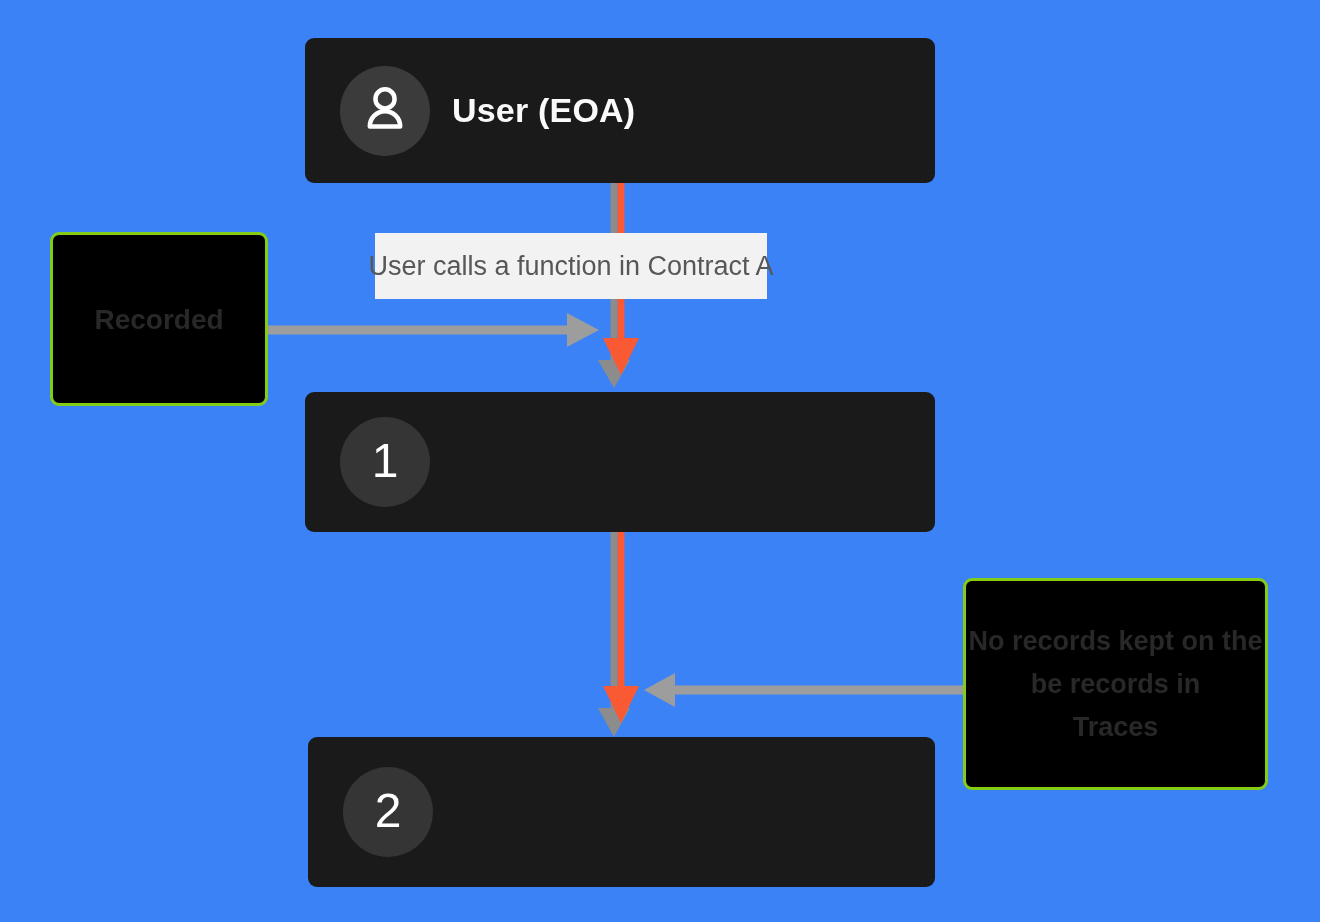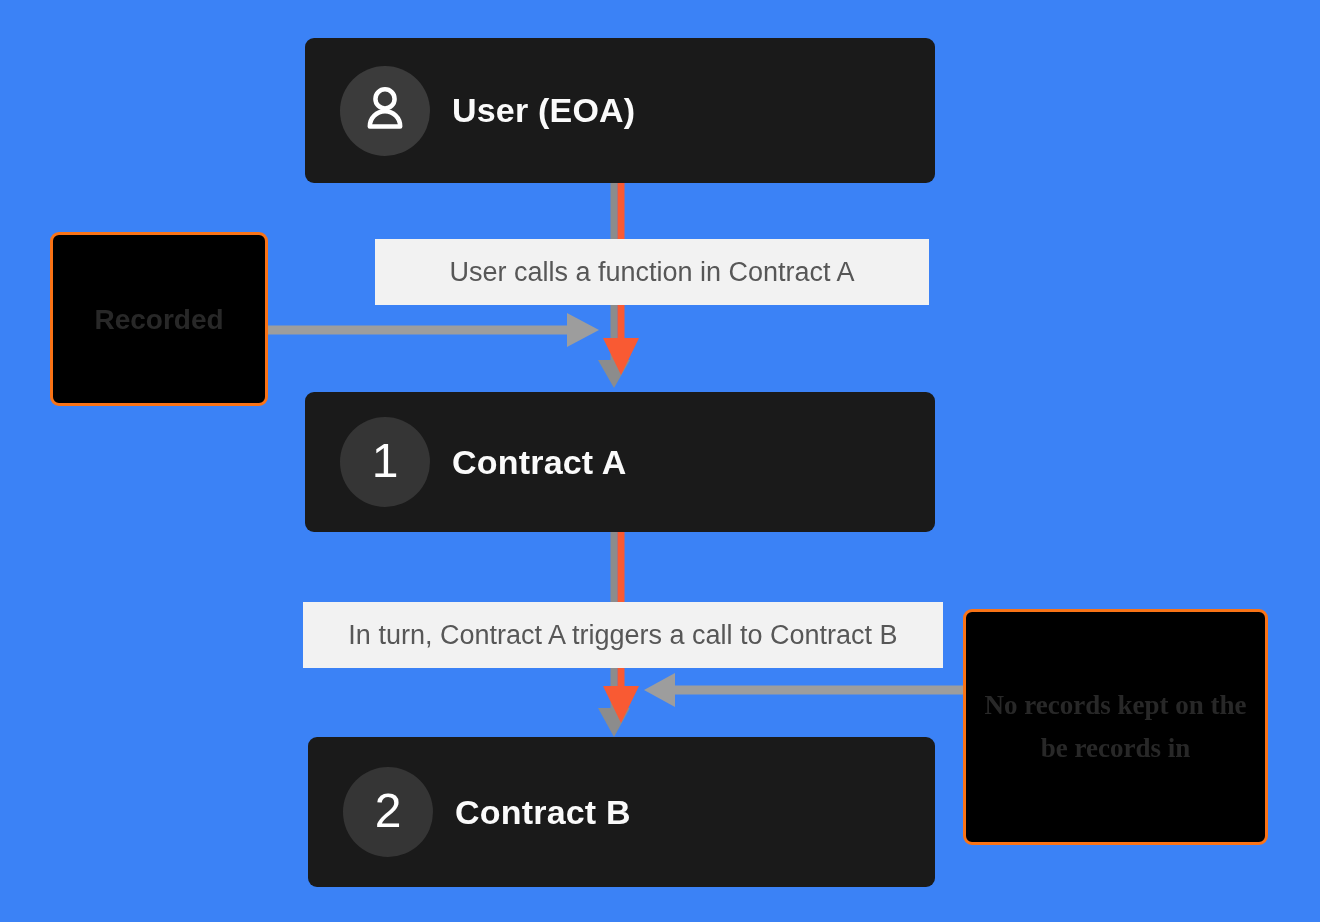--- a/index.html
+++ b/index.html
@@ -45,43 +45,43 @@
   
   .edge-label{
     position:absolute;
     background:#f2f2f2;
     color:#575757;
     font-size:27px;
     display:flex;align-items:center;justify-content:center;
     z-index:3;
     white-space:nowrap;
   }
-  #edge-label-1{left:375px;top:239px;width:554px;height:66px;}
+  #edge-label-1{left:375px;top:233px;width:392px;height:66px;}
   #edge-label-2{left:303px;top:602px;width:640px;height:66px;}
 
   
   .arrow-svg{position:absolute;z-index:1;display:block;}
   #flow-arrow-1{left:597px;top:182px;}
   #flow-arrow-2{left:597px;top:532px;}
   #ann-arrow-left{left:265px;top:312px;}
   #ann-arrow-right{left:643px;top:672px;}
 
   
   .annotation{
     position:absolute;
-    border:3px solid #f97316;
+    border:3px solid #84cc16;
     border-radius:9px;
     box-sizing:border-box;
     background:#000;
     z-index:2;
     display:flex;flex-direction:column;justify-content:center;
     text-align:center;
   }
   #annotation-left{left:50px;top:232px;width:218px;height:174px;}
-  #annotation-right{left:963px;top:609px;width:305px;height:236px;font-family:Liberation Serif, serif;}
+  #annotation-right{left:963px;top:578px;width:305px;height:212px;}
   .annotation .line{
     color:#282828;
     font-weight:700;
   }
   #annotation-left .line{font-size:28px;line-height:47px;}
   #annotation-right .line{font-size:27px;line-height:43px;}
 </style>
 </head>
 <body>
 
@@ -114,42 +114,40 @@
 
   <svg class="arrow-svg" id="ann-arrow-left" width="335" height="36">
     <line x1="0" y1="18" x2="302" y2="18" stroke-width="9" stroke="#9d9d9d"></line>
     <polygon points="302,1 302,35 334,18" fill="#9d9d9d"></polygon>
   </svg>
 
   <div class="node" id="node-contract-a">
     <div class="node-badge" style="background:#353535;">
       <span class="badge-number">1</span>
     </div>
-    <div class="node-title">Contract A</div>
   </div>
 
   <svg class="arrow-svg" id="flow-arrow-2" width="48" height="210">
     <line x1="17" y1="0" x2="17" y2="186" stroke-width="7" stroke="#8c8c8c"></line>
     <polygon points="1,176 33,176 17,205" fill="#8c8c8c"></polygon>
     <line x1="24" y1="0" x2="24" y2="162" stroke-width="7" stroke="#f95a33"></line>
     <polygon points="6,154 42,154 24,191" fill="#f95a33"></polygon>
   </svg>
 
-  <div class="edge-label" id="edge-label-2">In turn, Contract A triggers a call to Contract B</div>
 
   <svg class="arrow-svg" id="ann-arrow-right" width="322" height="36">
     <line x1="320" y1="18" x2="32" y2="18" stroke-width="9" stroke="#9d9d9d"></line>
     <polygon points="32,1 32,35 1,18" fill="#9d9d9d"></polygon>
   </svg>
 
   <div class="annotation" id="annotation-right">
     <div class="line">No records kept on the</div>
     <div class="line">be records in</div>
+    <div class="line">Traces</div>
   </div>
 
   <div class="node" id="node-contract-b">
     <div class="node-badge" style="background:#353535;">
       <span class="badge-number">2</span>
     </div>
-    <div class="node-title">Contract B</div>
   </div>
 
 </div>
 
 </body></html>

